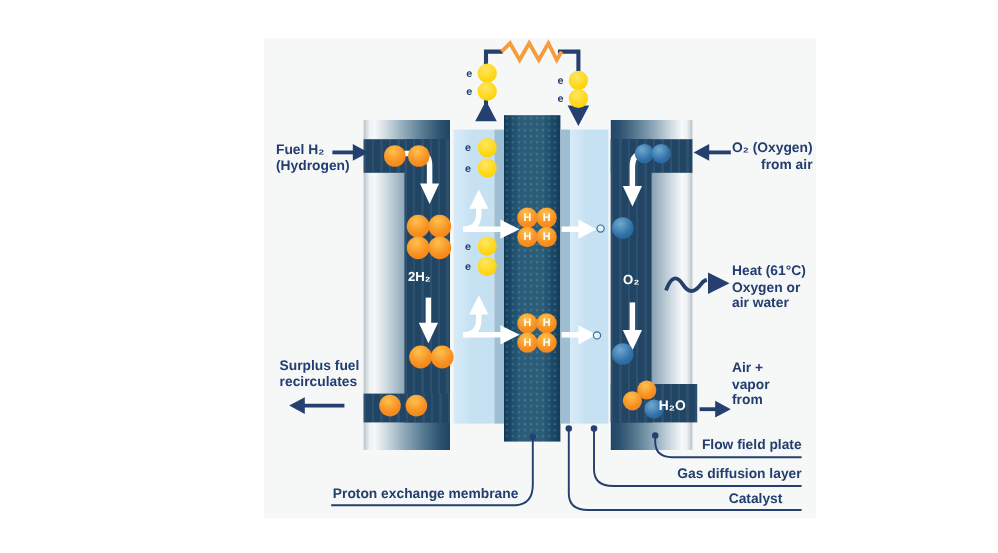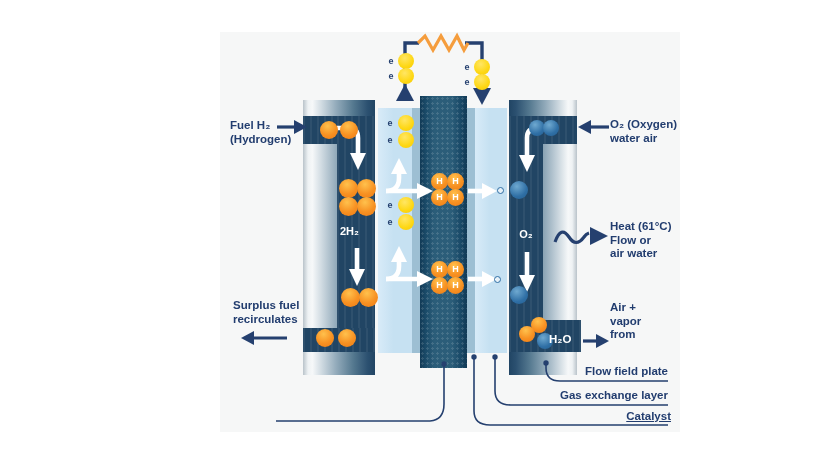--- a/index.html
+++ b/index.html
@@ -191,33 +191,34 @@
 
   <div class="lbl" style="left:233px;top:299px;">
     <div>Surplus fuel</div>
     <div>recirculates</div>
   </div>
   <div class="lbl" style="left:230px;top:119px;">
     <div>Fuel H₂</div>
     <div>(Hydrogen)</div>
   </div>
   <div class="lbl white" style="left:340px;top:225px;width:36px;text-align:left;font-size:11px;">2H₂</div>
-  <div class="lbl" style="left:610px;top:118px;">
+  <div class="lbl" style="left:610px;top:118px;text-align:right;">
     <div>O₂ (Oxygen)</div>
-    <div>water air</div>
+    <div>from air</div>
   </div>
   <div class="lbl" style="left:610px;top:220px;">
     <div>Heat (61°C)</div>
-    <div>Flow or</div>
+    <div>Oxygen or</div>
     <div>air water</div>
   </div>
   <div class="lbl" style="left:610px;top:301px;">
     <div>Air +</div>
     <div>vapor</div>
     <div>from</div>
   </div>
   <div class="lbl white" style="left:510px;top:228px;width:32px;text-align:center;font-size:11px;">O₂</div>
   <div class="lbl white" style="left:549px;top:333px;font-size:11.5px;">H₂O</div>
 
+  <div class="lbl right" style="right:400px;top:406px;">Proton exchange membrane</div>
   <div class="lbl right" style="right:164px;top:365px;">Flow field plate</div>
-  <div class="lbl right" style="right:164px;top:389px;">Gas exchange layer</div>
-  <div class="lbl right" style="right:161px;top:410px;text-decoration:underline;">Catalyst</div>
+  <div class="lbl right" style="right:164px;top:389px;">Gas diffusion layer</div>
+  <div class="lbl right" style="right:180px;top:410px;">Catalyst</div>
 </div>
 
 </body></html>

